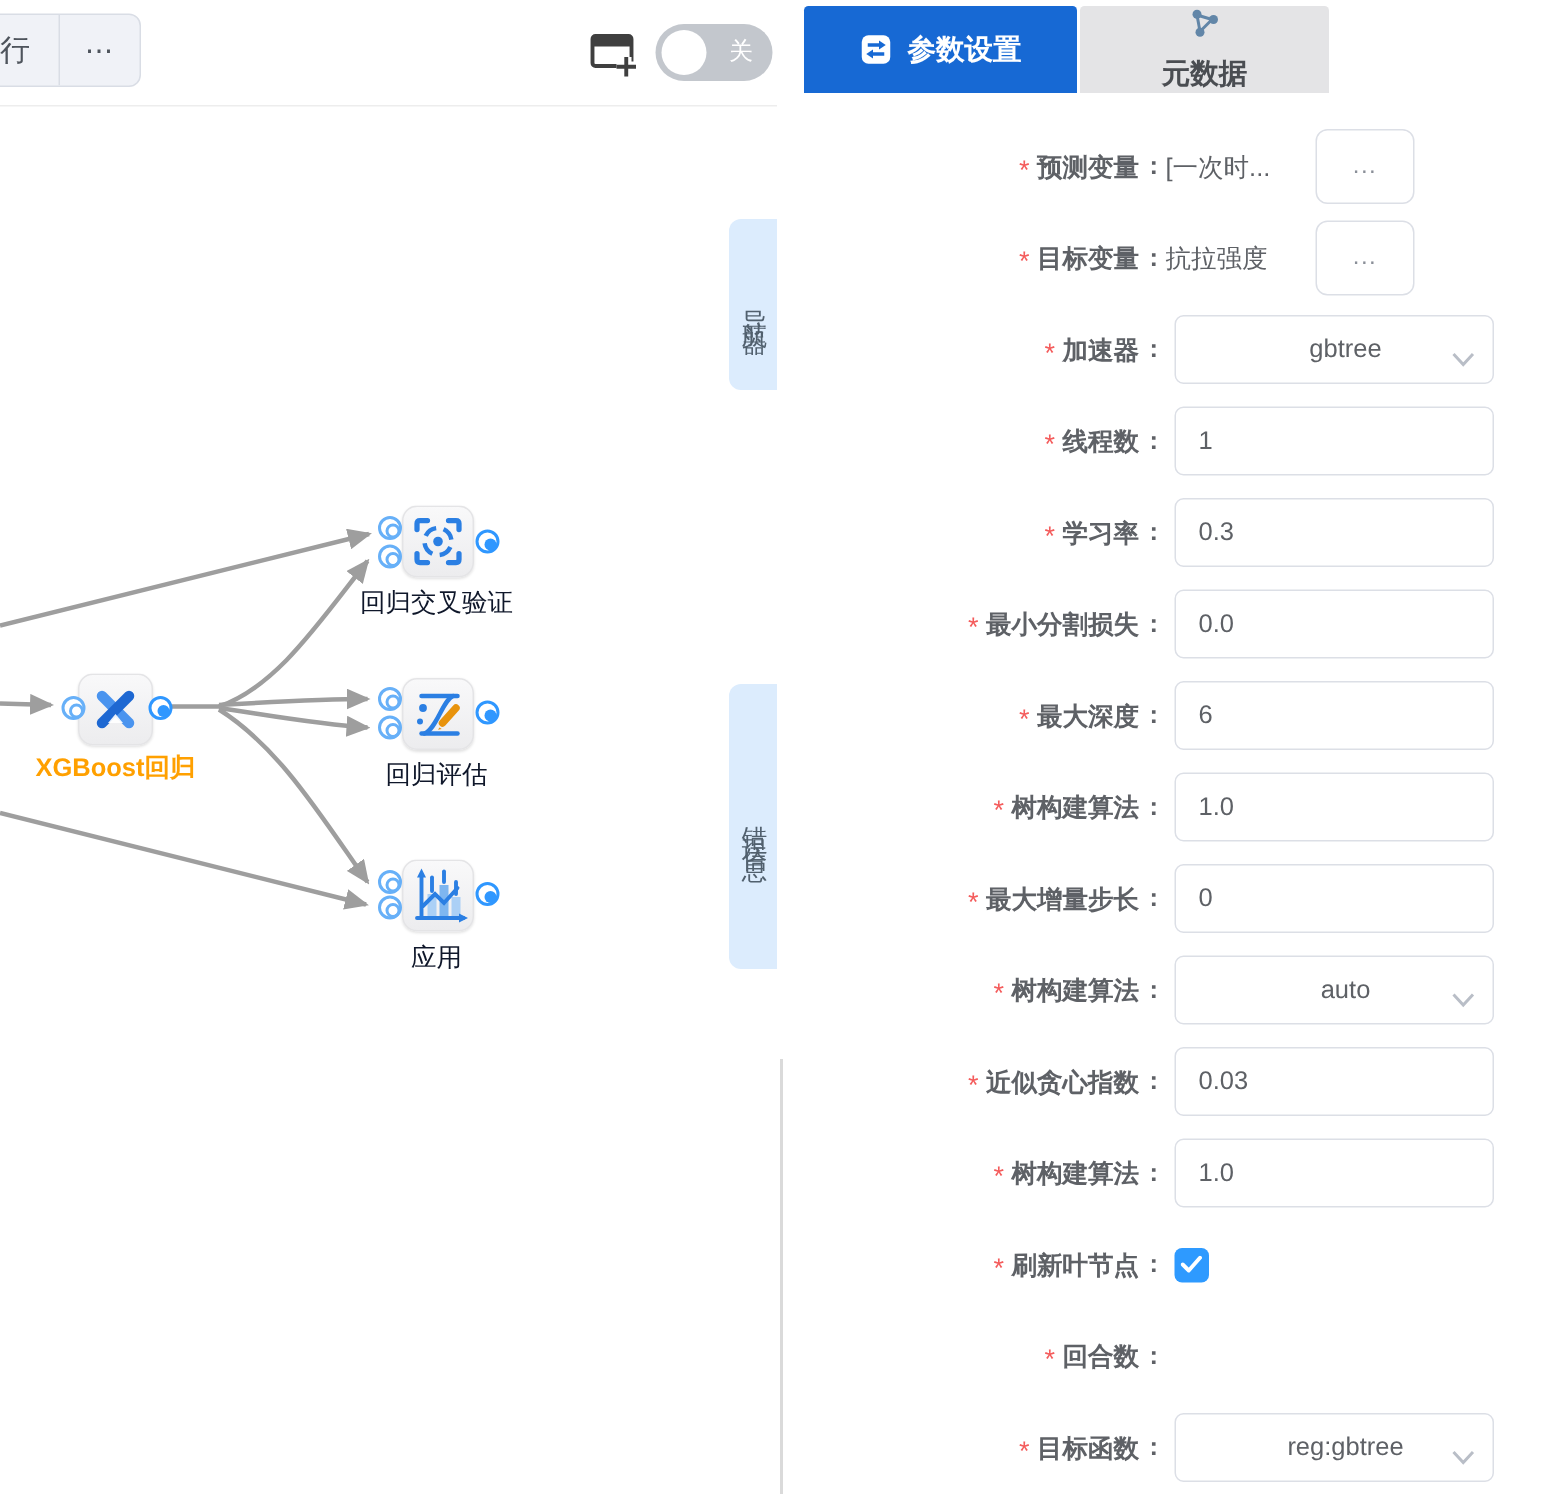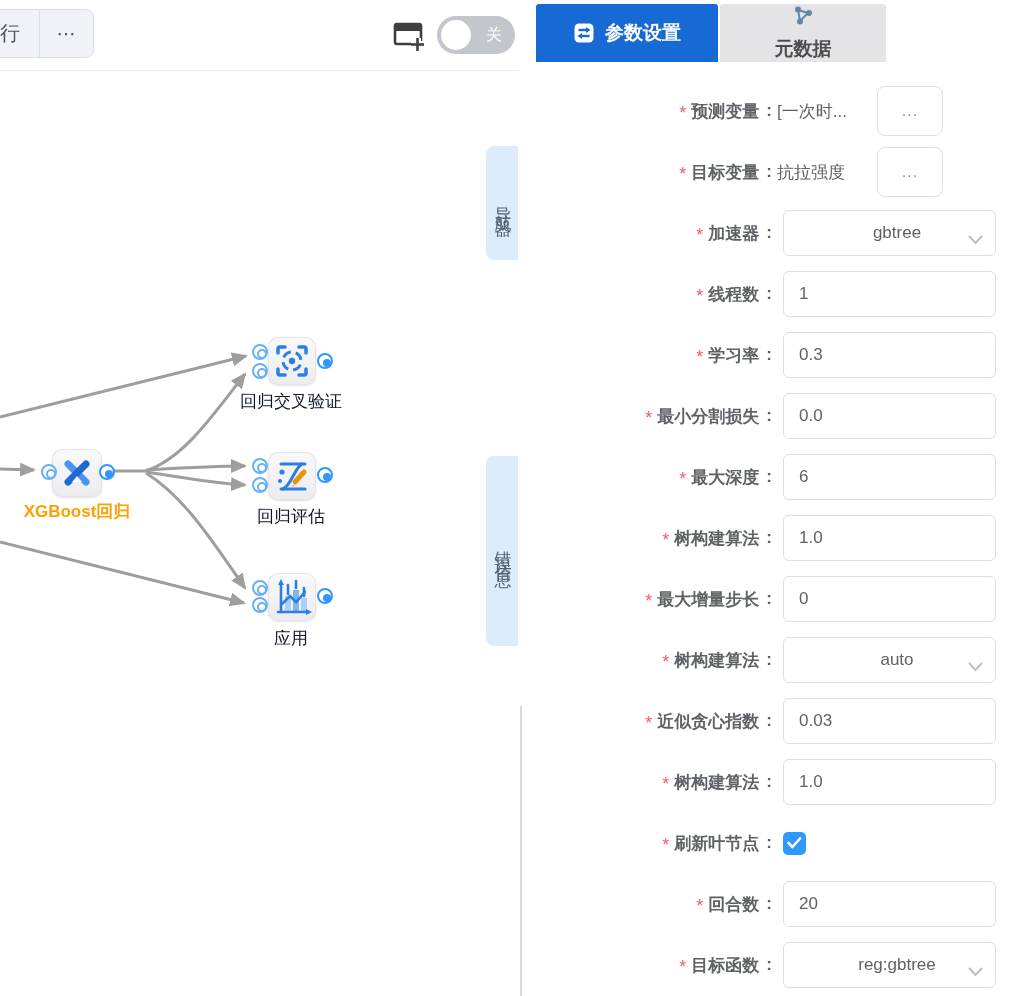--- a/index.html
+++ b/index.html
@@ -378,23 +378,20 @@
               </svg>
             </span>
           </div>
         </div>
         <div class="row">
           <div class="lbl">
             <span class="star">*</span>
             <span>回合数</span>
             <span class="colon">:</span>
           </div>
-          <div class="ctrl">
-            <input class="inp" value="20" style="">
-          </div>
         </div>
         <div class="row">
           <div class="lbl">
             <span class="star">*</span>
             <span>目标函数</span>
             <span class="colon">:</span>
           </div>
           <div class="ctrl">
             <div class="sel">
               <span>reg:gbtree</span>

